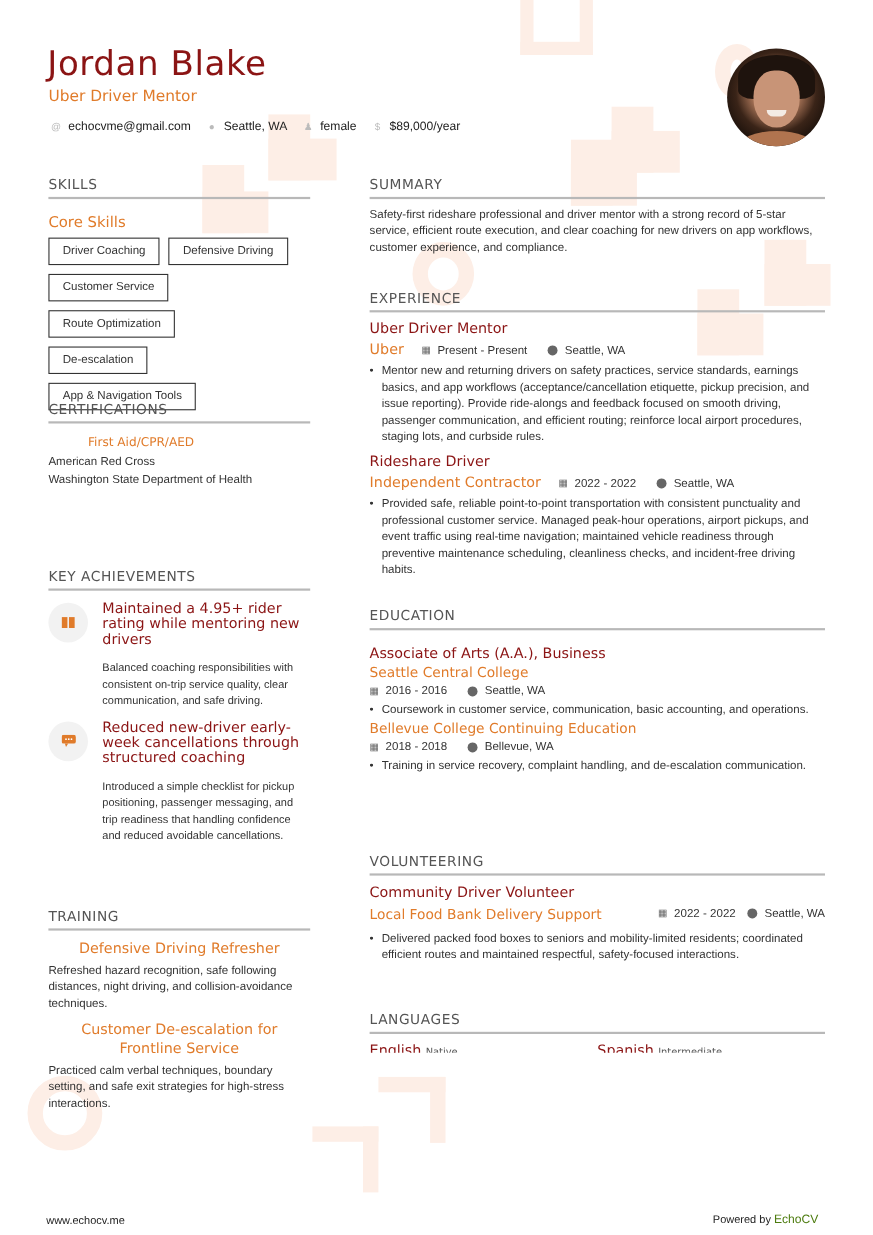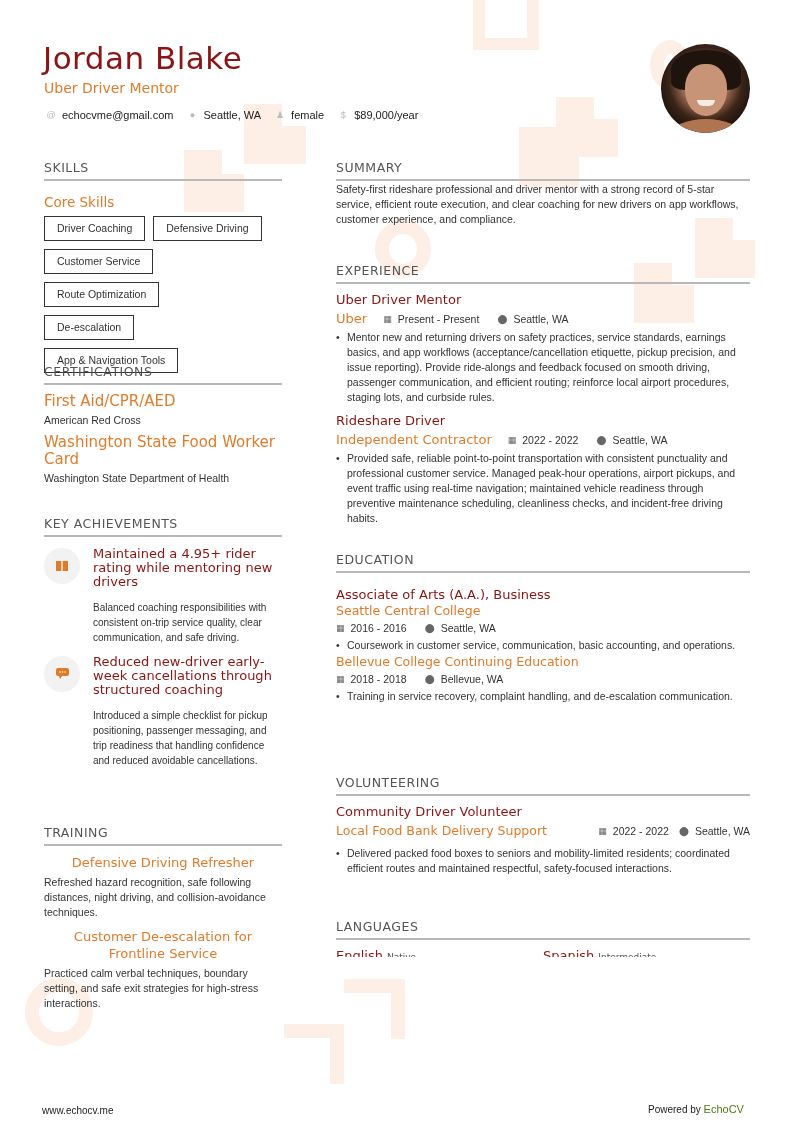--- a/index.html
+++ b/index.html
@@ -32,21 +32,21 @@
   .right { left: 336px; width: 414px; }
 
   .orange { color: #e07b2a; font-family: "DejaVu Sans", sans-serif; }
   .maroon { color: #8b1414; font-family: "DejaVu Sans", sans-serif; }
   .body-txt { font-size: 10.5px; color: #333; line-height: 15px; }
 
   .skills-sub { font-size: 13.5px; margin-top: 13px; }
   .tags { display: flex; flex-wrap: wrap; margin-top: 6px; }
   .tag { border: 1px solid #333; font-size: 10.5px; padding: 5px 12px; margin: 0 8px 8px 0; height: 25px; white-space: nowrap; color: #333; }
 
-  .cert-name { font-size: 15px; margin-top: 8px; line-height: 17px; }
+  .cert-name { font-size: 11px; margin-top: 8px; line-height: 17px; margin-left: 36px; }
   .cert-issuer { font-size: 10.5px; color: #333; margin-top: 4px; }
 
   .ach { display: flex; margin-top: 10px; }
   .ach-ic { width: 36px; height: 36px; border-radius: 50%; background: #f2f2f2; flex: 0 0 36px; display: flex; align-items: center; justify-content: center; margin-right: 13px; margin-top: 1px; }
   .ach-title { font-size: 13px; line-height: 14px; }
   .ach-desc { font-size: 10px; color: #333; line-height: 15px; margin-top: 11px; }
 
   .train-name { font-size: 13px; margin-top: 8px; line-height: 17px; text-align: center; }
   .train-desc { font-size: 10.5px; color: #333; line-height: 15px; margin-top: 4px; }
 
@@ -122,21 +122,20 @@
     <div class="tag" style="margin-right:60px;">Route Optimization</div>
     <div class="tag">De-escalation</div>
     <div class="tag">App &amp; Navigation Tools</div>
   </div>
 </div>
 
 <div class="content left" style="top:364px;">
   <div class="sec-title">CERTIFICATIONS</div>
   <div class="cert-name orange">First Aid/CPR/AED</div>
   <div class="cert-issuer">American Red Cross</div>
-  <div class="cert-name orange">Washington State Food Worker Card</div>
   <div class="cert-issuer">Washington State Department of Health</div>
 </div>
 
 <div class="content left" style="top:516px;">
   <div class="sec-title">KEY ACHIEVEMENTS</div>
   <div class="ach">
     <div class="ach-ic">
       <svg width="12" height="10" viewBox="0 0 12 10">
           <rect x="0" y="0" width="5.3" height="10" fill="#e07b2a"></rect>
           <rect x="6.7" y="0" width="5.3" height="10" fill="#e07b2a"></rect>
@@ -167,21 +166,21 @@
 <div class="content left" style="top:825px;">
   <div class="sec-title">TRAINING</div>
   <div class="train-name orange">Defensive Driving Refresher</div>
   <div class="train-desc">Refreshed hazard recognition, safe following distances, night driving, and collision-avoidance techniques.</div>
   <div class="train-name orange">Customer De-escalation for Frontline Service</div>
   <div class="train-desc">Practiced calm verbal techniques, boundary setting, and safe exit strategies for high-stress interactions.</div>
 </div>
 
 <div class="content right" style="top:160px;">
   <div class="sec-title">SUMMARY</div>
-  <div class="body-txt" style="margin-top:1px;">Safety-first rideshare professional and driver mentor with a strong record of 5-star service, efficient route execution, and clear coaching for new drivers on app workflows, customer experience, and compliance.</div>
+  <div class="body-txt" style="margin-top:7px;">Safety-first rideshare professional and driver mentor with a strong record of 5-star service, efficient route execution, and clear coaching for new drivers on app workflows, customer experience, and compliance.</div>
 </div>
 
 <div class="content right" style="top:263px;">
   <div class="sec-title">EXPERIENCE</div>
   <div>
     <div class="job-title maroon">Uber Driver Mentor</div>
     <div class="job-row">
       <span class="co orange">Uber</span>
       <span class="dt">
           <span class="ic">▦</span>

